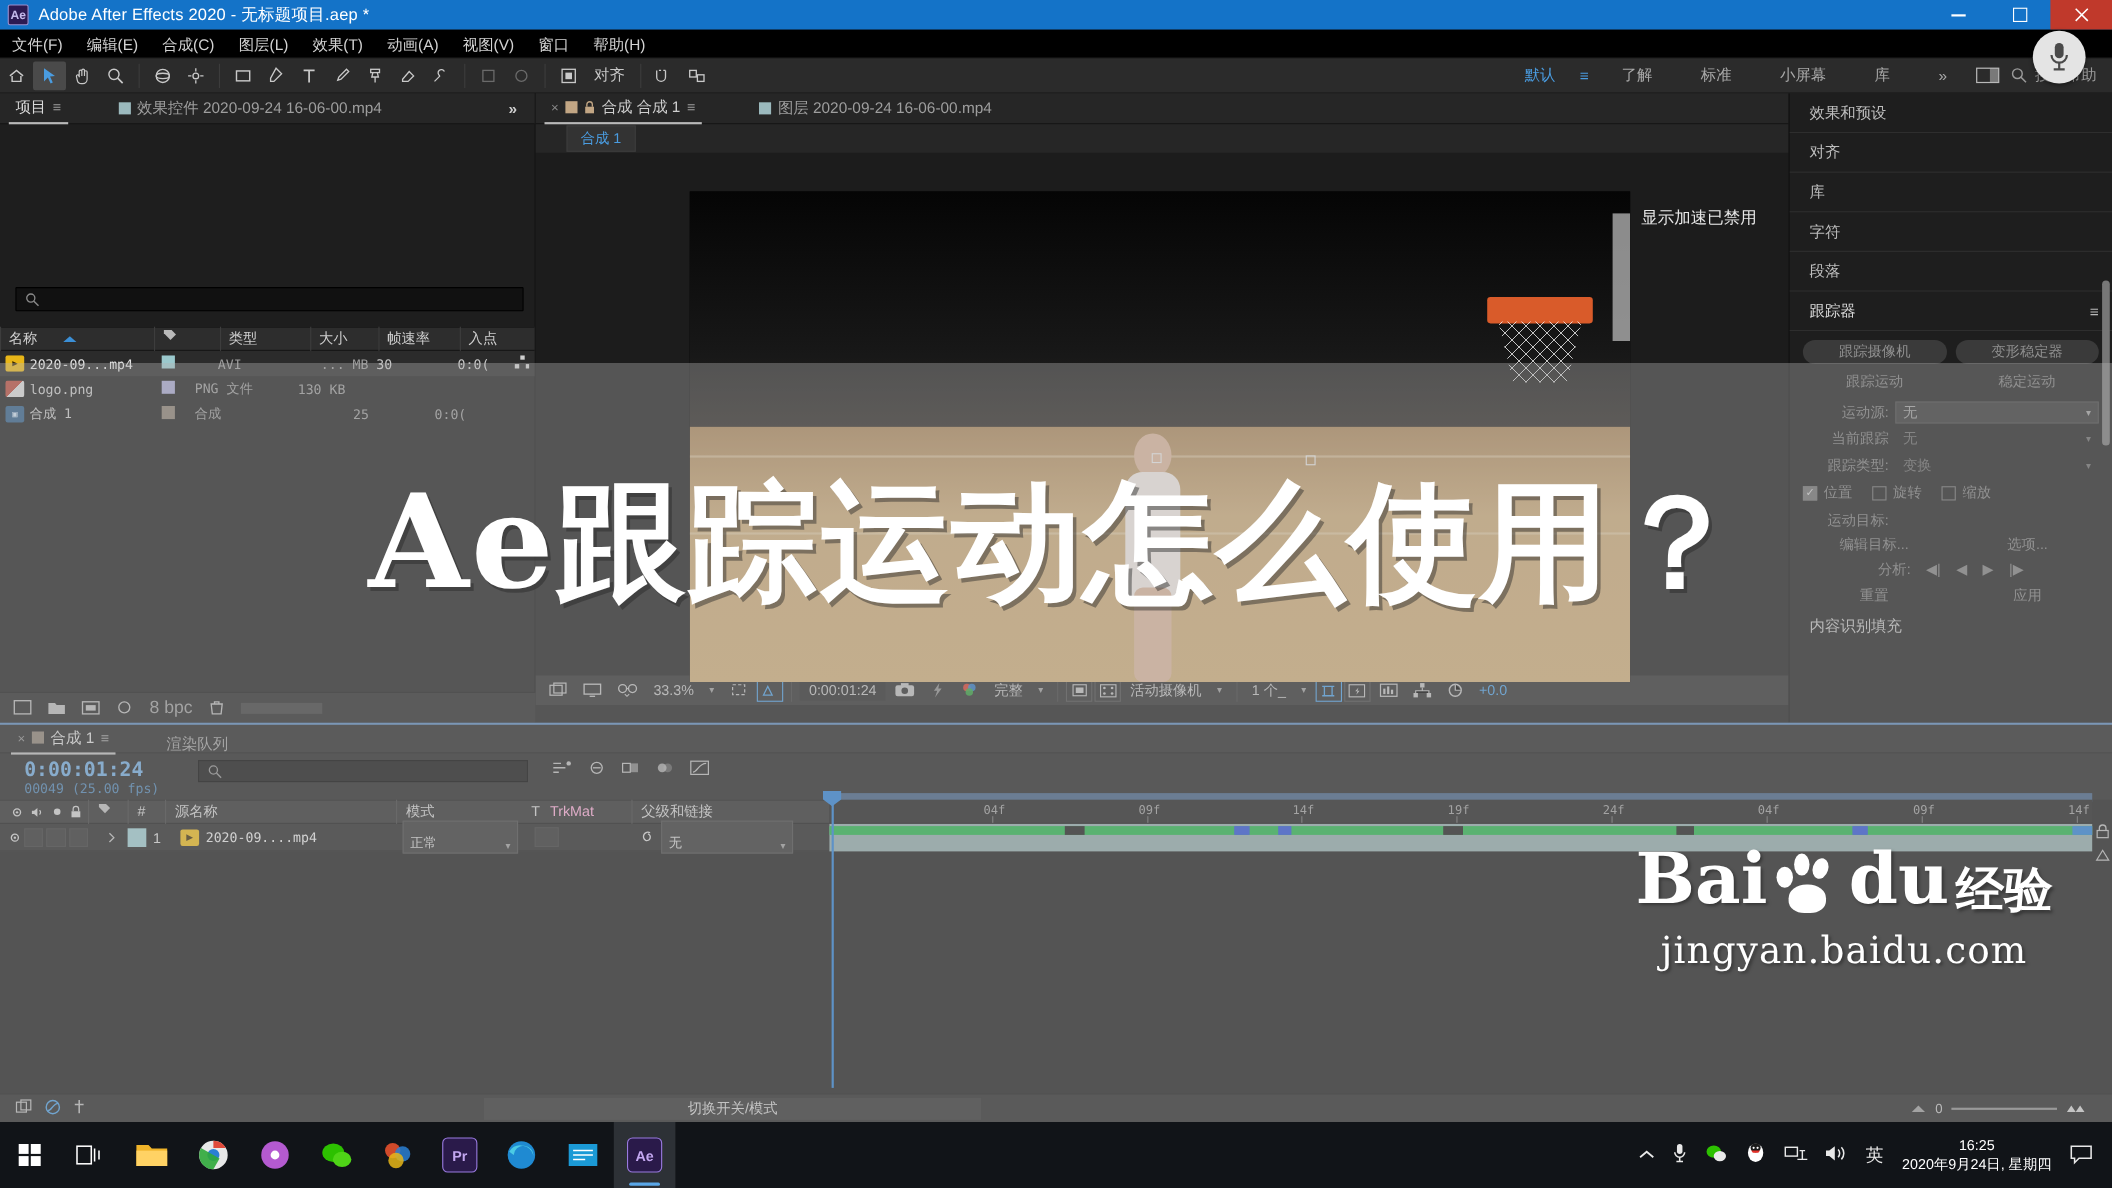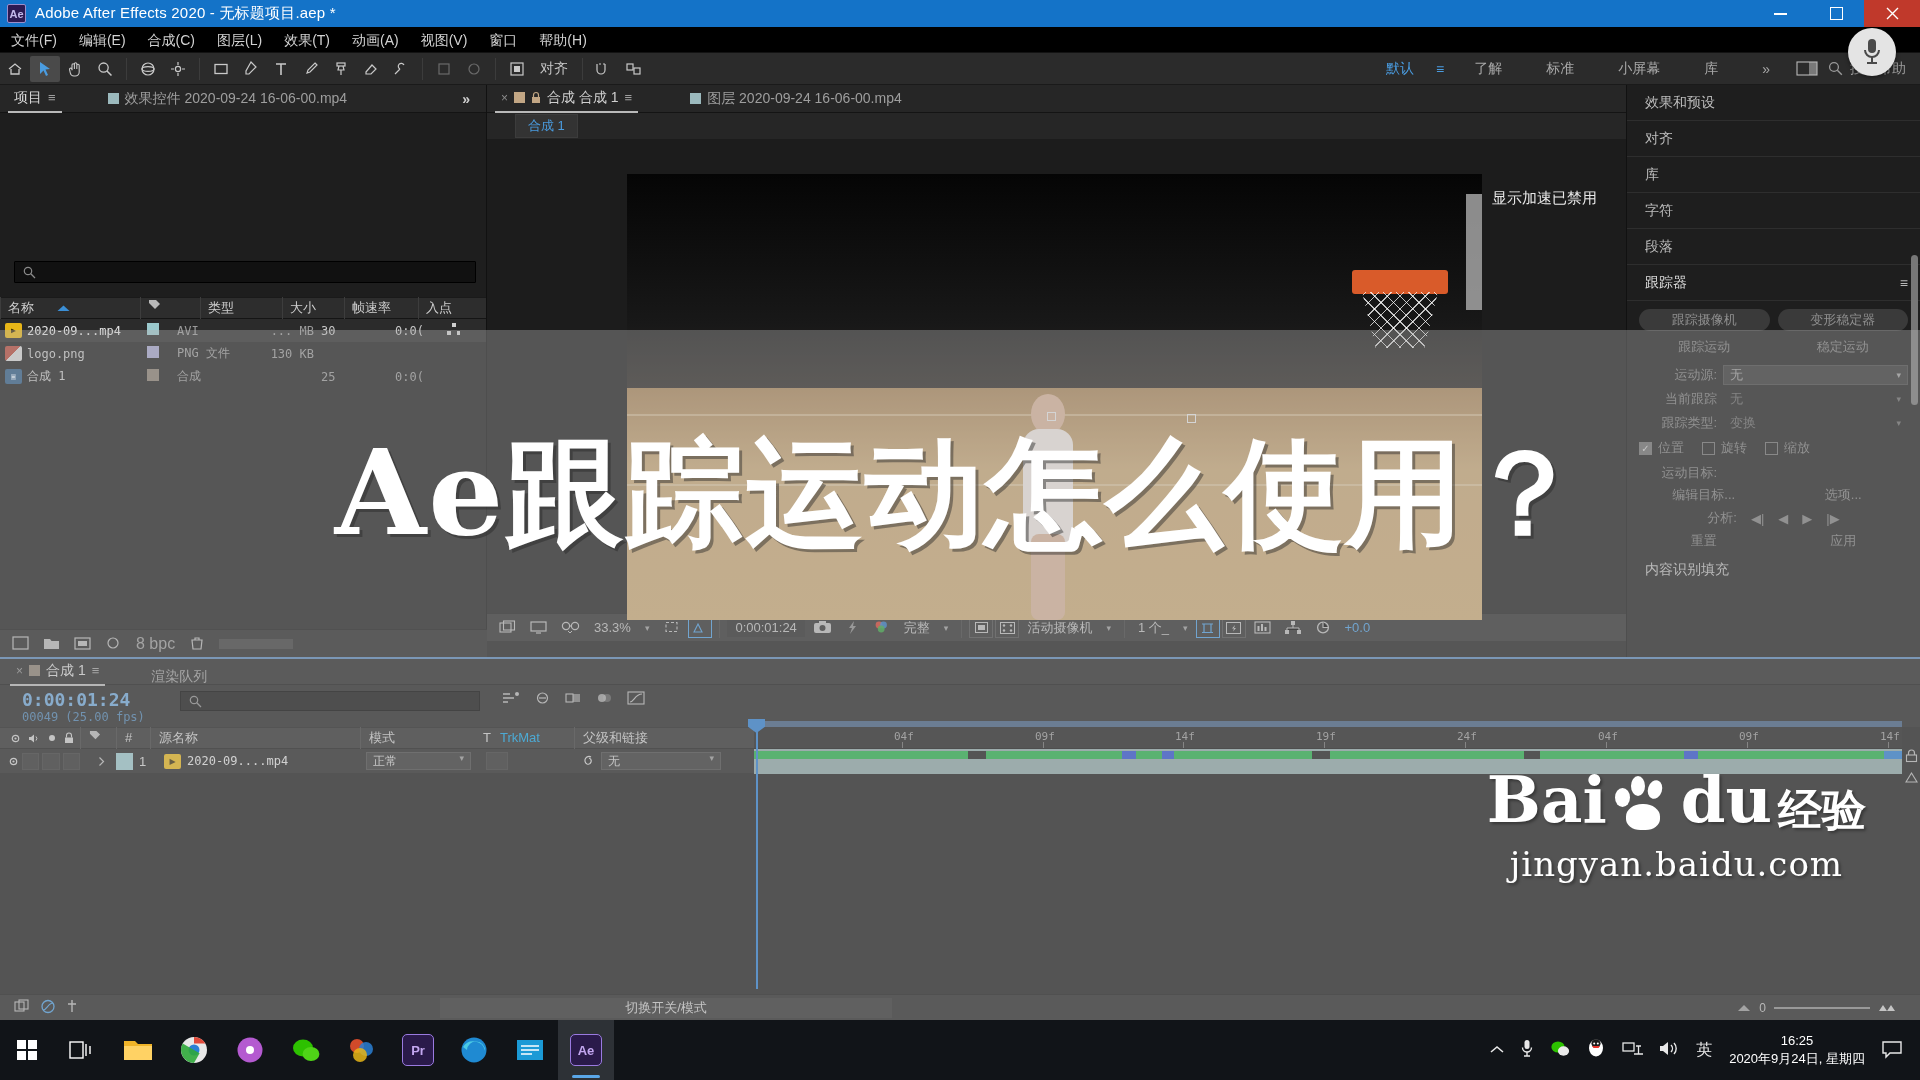--- a/index.html
+++ b/index.html
@@ -237,21 +237,21 @@
   }
   .tlc { border-left: 1px solid #3d3d3d; padding-left: 8px; height: 22px; line-height: 22px; white-space: nowrap; overflow: hidden; }
   .tlc.nb { border-left: none; }
   .tl-layerrow {
     position: absolute; left: 0; top: 90px; width: 754px; height: 25px;
     background: #242424; display: flex; align-items: center; font-size: 13px; color: #d4d4d4;
     border-bottom: 1px solid #1a1a1a;
   }
   .lr-cell { height: 25px; display: flex; align-items: center; padding-left: 6px; white-space: nowrap; }
   .mini-box { width: 18px; height: 17px; background: #2e2e2e; border: 1px solid #383838; }
-  .lr-select { height: 18px; background: #333; border: 1px solid #464646; display: flex; align-items: flex-start; padding: 0 6px; font-size: 12px; color: #d0d0d0; }
+  .lr-select { height: 30px; background: #333; border: 1px solid #464646; display: flex; align-items: flex-end; padding: 0 6px; font-size: 12px; color: #d0d0d0; }
   .lr-select .cv { margin-left: auto; font-size: 9px; color: #9a9a9a; padding-left: 10px; }
   .colorchip { width: 17px; height: 17px; background: #9bc9cd; }
   .tl-ruler {
     position: absolute; left: 754px; top: 68px; width: 1148px; height: 22px;
     background: #1d1d1d; border-bottom: 1px solid #111;
   }
   .tl-tick { position: absolute; top: 3px; font-size: 11px; color: #9a9a9a; font-family: "DejaVu Sans Mono", monospace; }
   .tl-tickmark { position: absolute; bottom: 0; width: 1px; height: 6px; background: #6a6a6a; }
   .tl-workarea { position: absolute; left: 754px; top: 62px; width: 1148px; height: 8px; background: #3f5d80; }
   .tl-grid { position: absolute; left: 754px; top: 90px; width: 1148px; height: 240px; background: #1b1b1b; }
@@ -543,21 +543,21 @@
       <div class="pcol" style="width:62px;">入点</div>
     </div>
 
     <div>
       <div class="proj-row" style="background:#2b2b2b;">
         <div class="pcell" style="width:140px;display:flex;align-items:center;padding-left:0;">
           <span class="ficon">▶</span>
           <span style="color:#e3e3e3;">2020-09...mp4</span>
         </div>
         <div class="pcell" style="width:30px;"><span class="swatch" style="background:#9bc9cd;"></span></div>
-        <div class="pcell" style="width:82px;color:#9a9a9a;">AVI</div>
+        <div class="pcell" style="width:82px;color:#9a9a9a;margin-left:21px;">AVI</div>
         <div class="pcell" style="width:62px;color:#9a9a9a;text-align:right;">... MB</div>
         <div class="pcell" style="width:74px;color:#c8c8c8;">30</div>
         <div class="pcell" style="width:52px;color:#c8c8c8;">0:0(</div>
         <div class="pcell" style="width:20px;">
           <svg width="14" height="12" viewBox="0 0 14 12">
               <rect x="5" y="0" width="4" height="4" fill="#cfcfcf"></rect>
               <rect x="0" y="8" width="4" height="4" fill="#cfcfcf"></rect>
               <rect x="10" y="8" width="4" height="4" fill="#cfcfcf"></rect>
             </svg>
         </div>
@@ -929,21 +929,21 @@
       </div>
       <div class="tlc" style="width:36px;">
         <svg width="12" height="12" viewBox="0 0 13 13">
             <path d="M1 1 h7 l4 4 -5 5 -6-6 Z" fill="#b9b9b9"></path>
           </svg>
       </div>
       <div class="tlc" style="width:34px;">#</div>
       <div class="tlc" style="width:210px;">源名称</div>
       <div class="tlc" style="width:118px;">模式</div>
       <div class="tlc nb" style="width:18px;text-align:center;padding-left:0;">T</div>
-      <div class="tlc nb" style="width:78px;color:#0ea5e9;padding-left:4px;">TrkMat</div>
+      <div class="tlc nb" style="width:78px;color:#f9a8d4;padding-left:4px;">TrkMat</div>
       <div class="tlc" style="width:150px;">父级和链接</div>
     </div>
 
     <div class="tl-layerrow">
       <div class="lr-cell" style="width:80px;gap:3px;padding-left:8px;">
         <svg width="11" height="11" viewBox="0 0 11 11">
             <circle cx="5.5" cy="5.5" r="3.2" fill="none" stroke="#d4d4d4" stroke-width="1.2"></circle>
             <circle cx="5.5" cy="5.5" r="1.1" fill="#d4d4d4"></circle>
           </svg>
         <span class="mini-box"></span>

